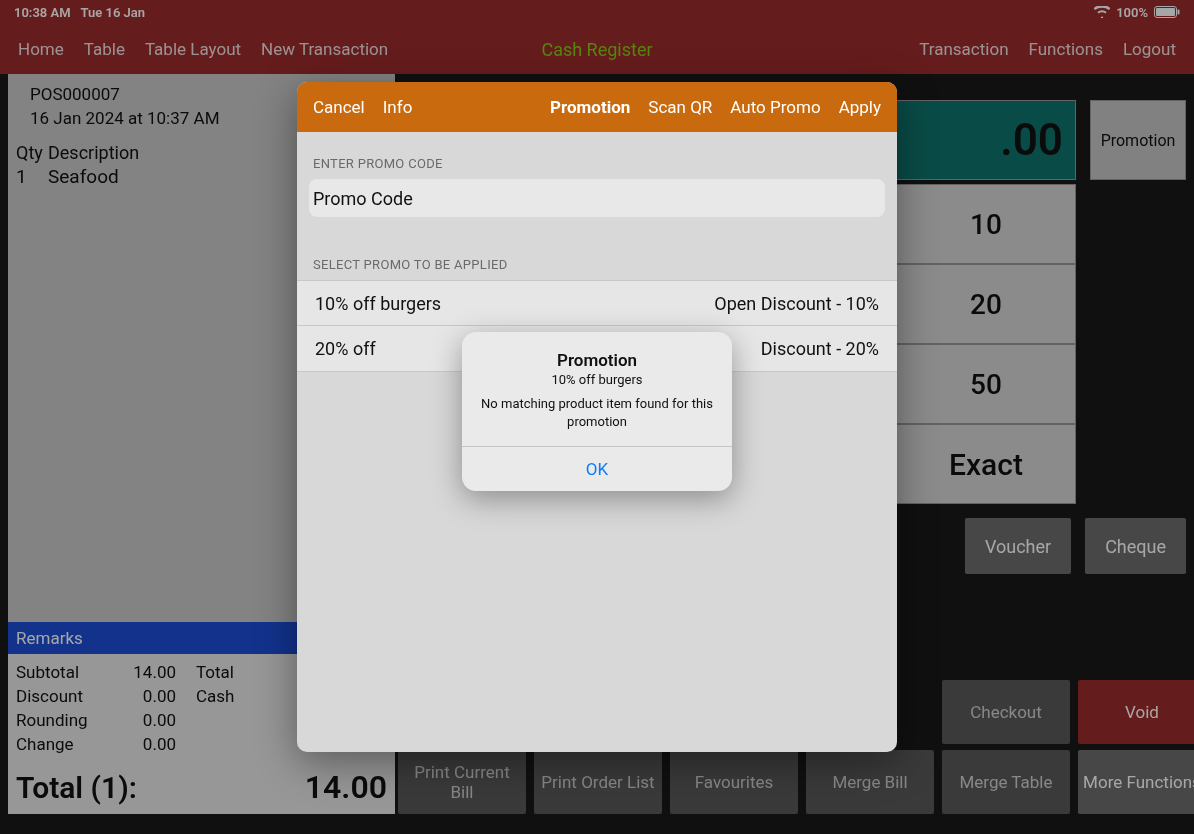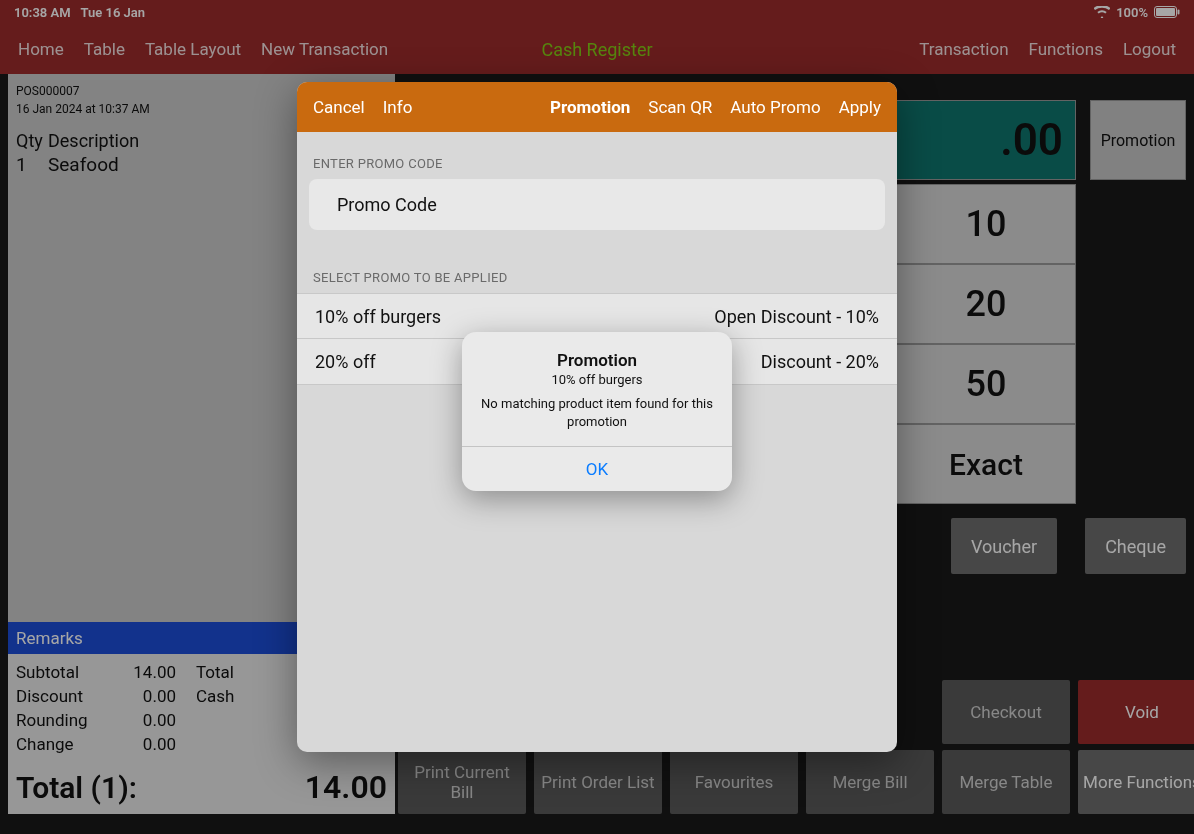--- a/index.html
+++ b/index.html
@@ -16,45 +16,45 @@
   
   .nav-bar { position:absolute; top:24px; left:0; right:0; height:50px; background:#9c2c2c; display:flex; align-items:center; padding:0 18px; }
   .nav-left, .nav-right { display:flex; gap:20px; }
   .nav-left { flex:1; }
   .nav-center { flex:0 0 auto; color:#84cc16; font-size:18px; font-weight:400; }
   .nav-right { flex:1; justify-content:flex-end; }
   .nav-item { color:rgba(255,255,255,0.85); font-size:17px; cursor:pointer; }
 
   
   .receipt { position:absolute; top:74px; left:8px; width:387px; height:740px; background:#c9c9c9; display:flex; flex-direction:column; }
-  .receipt-head { padding:10px 8px 4px 8px; font-size:12px; color:#111; }
+  .receipt-head { padding:10px 8px 4px 22px; font-size:17px; color:#111; }
   .receipt-head .row2 { display:flex; justify-content:space-between; margin-top:4px; }
   .receipt-cols { display:flex; padding:10px 8px 2px 8px; font-size:18px; color:#111; }
   .receipt-cols .qty { width:32px; }
   .receipt-line { display:flex; padding:0 8px; font-size:19px; color:#111; }
   .receipt-line .qty { width:32px; }
   .receipt-space { flex:1; }
   .remarks { background:#1d4ed8; color:#fff; padding:6px 8px; font-size:17px; }
   .totals { background:#e9e9e9; padding:8px; font-size:17px; color:#111; }
   .totals-grid { display:grid; grid-template-columns: 90px 70px 60px 70px; row-gap:4px; }
   .totals-grid .val { text-align:right; }
   .grand { display:flex; justify-content:space-between; align-items:baseline; margin-top:14px; }
   .grand .lbl { font-size:30px; font-weight:600; }
   .grand .amt { font-size:32px; font-weight:600; }
 
   
   .rt { position:absolute; top:100px; right:8px; width:300px; }
   .total-display { position:absolute; top:0; right:110px; width:180px; height:80px; background:#0f766e; border:1px solid #999; display:flex; align-items:center; justify-content:flex-end; padding-right:12px; font-size:44px; font-weight:600; color:#111; overflow:hidden; }
   .promo-btn { position:absolute; top:0; right:0; width:96px; height:80px; background:#c6c6c6; border:1px solid #999; display:flex; align-items:center; justify-content:center; font-size:16px; color:#111; }
 
   .quick-col { position:absolute; top:84px; right:110px; width:180px; }
-  .quick-btn { height:80px; background:#d6d6d6; border:1px solid #999; margin-bottom:0; display:flex; align-items:center; justify-content:center; font-size:36px; font-weight:500; color:#111; }
+  .quick-btn { height:80px; background:#d6d6d6; border:1px solid #999; margin-bottom:0; display:flex; align-items:center; justify-content:center; font-size:28px; font-weight:500; color:#111; }
   .quick-btn.exact { font-size:30px; }
 
-  .pay-row { position:absolute; top:418px; right:0; display:flex; gap:28px; }
+  .pay-row { position:absolute; top:418px; right:0; display:flex; gap:14px; }
   .pay-btn { height:56px; background:#6e6e6e; color:#fff; font-size:18px; display:flex; align-items:center; justify-content:center; padding:0 20px; border-radius:2px; }
 
   
   .actions-row1 { position:absolute; bottom:90px; left:398px; display:flex; gap:8px; }
   .actions-row2 { position:absolute; bottom:20px; left:398px; display:flex; gap:8px; }
   .act-btn { width:128px; height:64px; background:#5a5a5a; color:#d0d0d0; font-size:17px; display:flex; align-items:center; justify-content:center; text-align:center; line-height:1.2; border-radius:2px; padding:0 4px; }
   .act-btn.void { background:#9c2c2c; color:#fff; }
   .act-btn.more { background:#6e6e6e; color:#fff; }
   .act-spacer { width:128px; height:64px; }
 
@@ -62,21 +62,21 @@
   .dim { position:absolute; inset:0; background:rgba(0,0,0,0.35); }
 
   
   .sheet { position:absolute; top:82px; left:297px; width:600px; height:670px; background:#d8d8d8; border-radius:10px; overflow:hidden; box-shadow:0 10px 40px rgba(0,0,0,0.4); }
   .sheet-bar { height:50px; background:#c96a0f; display:flex; align-items:center; padding:0 16px; gap:18px; }
   .sheet-bar .left { display:flex; gap:18px; }
   .sheet-bar .right { display:flex; gap:18px; margin-left:auto; }
   .sheet-link { color:#fff; font-size:17px; cursor:pointer; }
   .sheet-link.active { font-weight:700; }
   .sheet-section-label { padding:24px 16px 8px 16px; font-size:13px; color:#6a6a6a; letter-spacing:0.3px; }
-  .promo-input { margin:0 12px; height:51px; background:#e8e8e8; border-radius:8px; display:flex; align-items:center; padding:0 28px; font-size:18px; color:#111; }
+  .promo-input { margin:0 12px; height:38px; background:#e8e8e8; border-radius:8px; display:flex; align-items:center; padding:0 4px; font-size:18px; color:#111; }
   .promo-list { margin-top:0; }
   .promo-row { height:46px; background:#e6e6e6; border-bottom:1px solid #c8c8c8; display:flex; align-items:center; justify-content:space-between; padding:0 18px; font-size:18px; color:#111; }
   .promo-row:first-child { border-top:1px solid #c8c8c8; }
 
   
   .alert { position:absolute; top:332px; left:462px; width:270px; background:#eaeaea; border-radius:14px; box-shadow:0 8px 30px rgba(0,0,0,0.35); overflow:hidden; }
   .alert-body { padding:18px 18px 16px 18px; text-align:center; }
   .alert-title { font-size:17px; font-weight:600; color:#111; }
   .alert-sub { font-size:13px; color:#111; margin-top:2px; }
   .alert-msg { font-size:13px; color:#111; margin-top:8px; line-height:1.35; }

